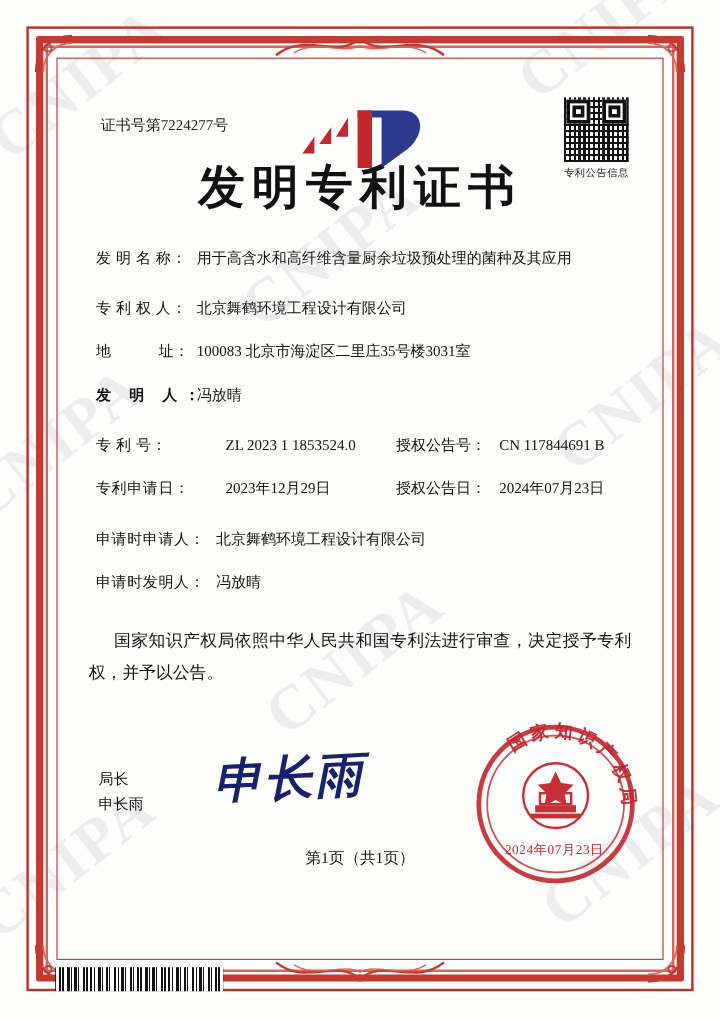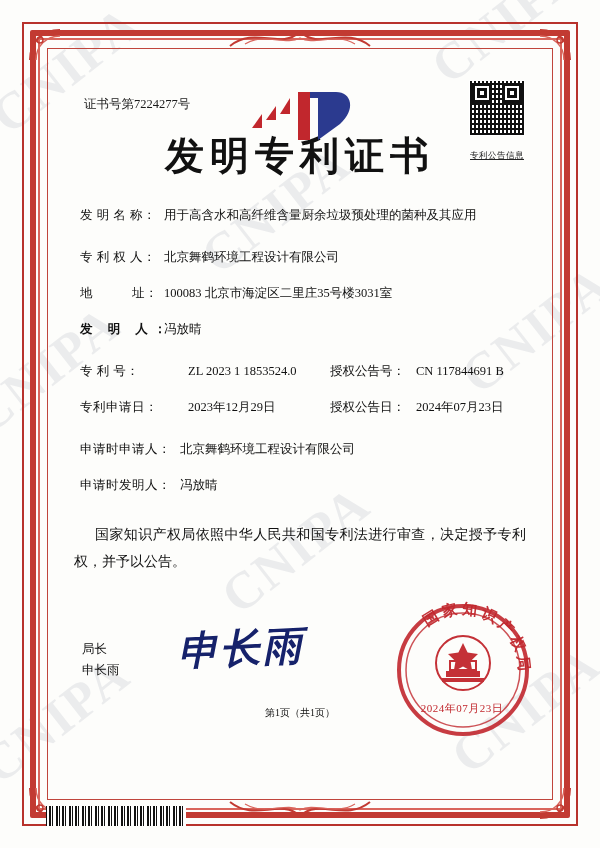--- a/index.html
+++ b/index.html
@@ -149,23 +149,22 @@
     border: 3px solid #111;
     background: #fff;
     box-shadow: inset 0 0 0 2px #fff, inset 0 0 0 5px #111;
   }
   .qr::before { left: 2px; top: 2px; }
   .qr::after { right: 2px; top: 2px; }
   .qr-caption {
     font-family: "Liberation Serif", serif;
     font-size: 8.5px;
     color: #222;
-    margin-top: 14px;
+    margin-top: 3px;
     letter-spacing: 0.5px;
-    text-decoration: underline;
   }
 
   .title {
     text-align: center;
     font-family: "Liberation Serif", serif;
     font-weight: bold;
     font-size: 39px;
     letter-spacing: 6px;
     color: #111;
     margin-top: 16px;
@@ -274,21 +273,21 @@
     z-index: 5;
   }
 
   .page-no {
     position: absolute;
     left: 0;
     right: 0;
     top: 706px;
     text-align: center;
     font-family: "Liberation Serif", serif;
-    font-size: 10px;
+    font-size: 13px;
     color: #111;
     z-index: 3;
   }
 
   .barcode {
     position: absolute;
     left: 46px;
     bottom: 22px;
     width: 140px;
     height: 20px;

